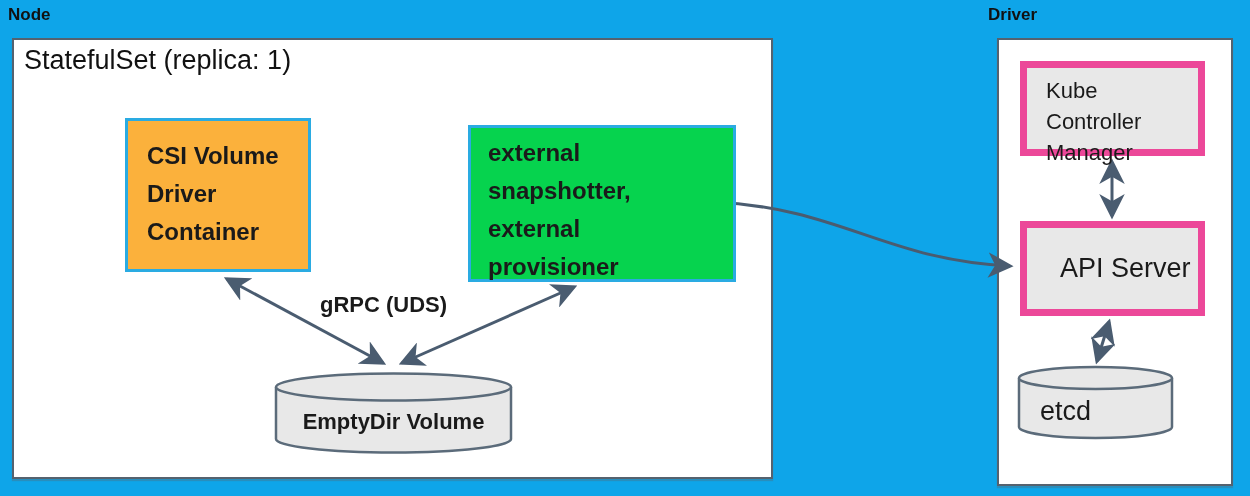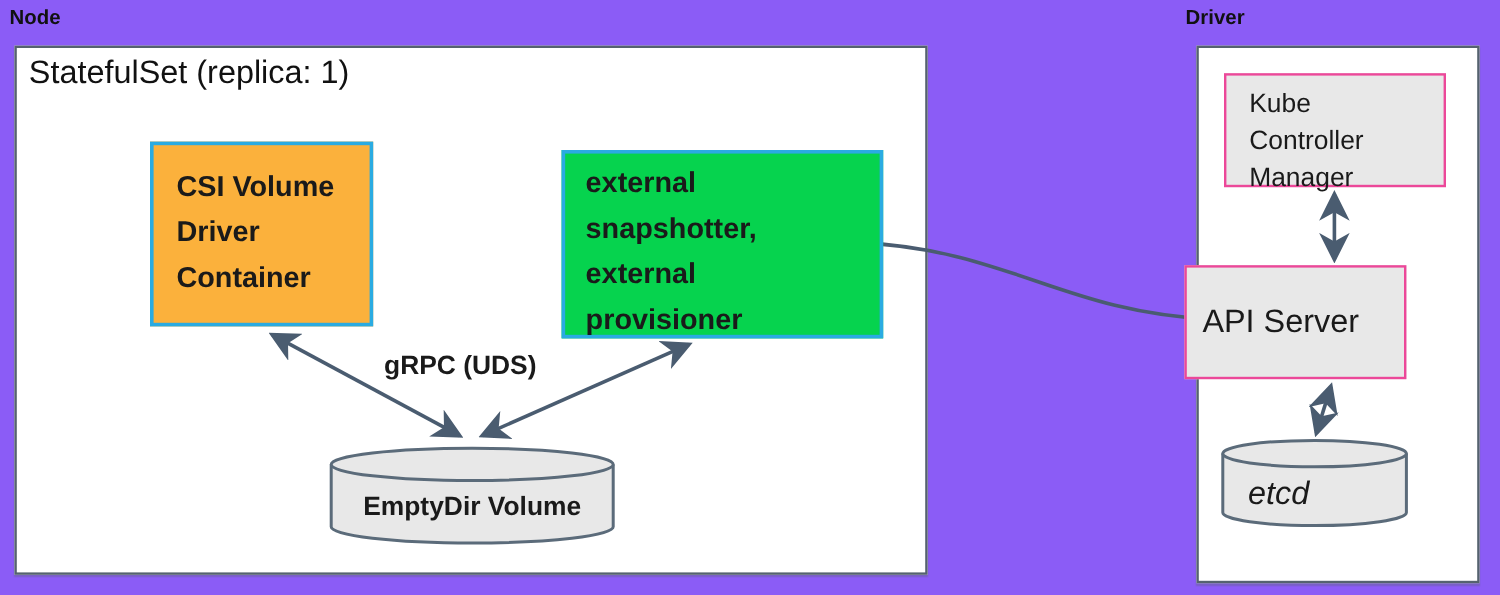--- a/index.html
+++ b/index.html
@@ -1,19 +1,19 @@
 <!DOCTYPE html>
 <html><head>
 <meta charset="utf-8">
 <style>
   html,body{margin:0;padding:0;background:#ffffff;}
   #canvas{
     position:relative;
     width:1250px;height:496px;
-    background:#8b5cf6;
+    background:#0ea5e9;
     font-family:"Liberation Sans","DejaVu Sans",sans-serif;
     color:#1a1a1a;
     overflow:hidden;
   }
   .section-label{
     position:absolute;
     font-size:17px;font-weight:bold;color:#111;
     white-space:nowrap;
   }
   .panel{
@@ -59,38 +59,38 @@
     text-align:center;
     white-space:nowrap;
   }
   .emptydir-label{
     left:275px;top:409px;width:237px;
     font-size:22px;font-weight:bold;
   }
   .graybox{
     position:absolute;
     background:#e8e8e8;
-    border:2px solid #ec4899;
+    border:7px solid #ec4899;
     box-sizing:border-box;
   }
   .kcm-box{
     left:1020px;top:61px;width:185px;height:95px;
     font-size:22px;line-height:31px;
     padding:7px 0 0 19px;
     white-space:pre-line;
   }
   .api-box{
-    left:987px;top:221px;width:185px;height:95px;
+    left:1020px;top:221px;width:185px;height:95px;
     font-size:27px;
     display:flex;align-items:center;
-    padding-left:13px;
+    padding-left:33px;
   }
   .etcd-label{
     left:1040px;top:396px;width:80px;
-    font-size:27px;text-align:left;font-style:italic;
+    font-size:27px;text-align:left;
   }
   svg.layer{
     position:absolute;left:0;top:0;
     pointer-events:none;
   }
 </style>
 </head>
 <body>
 
 <div id="canvas">

